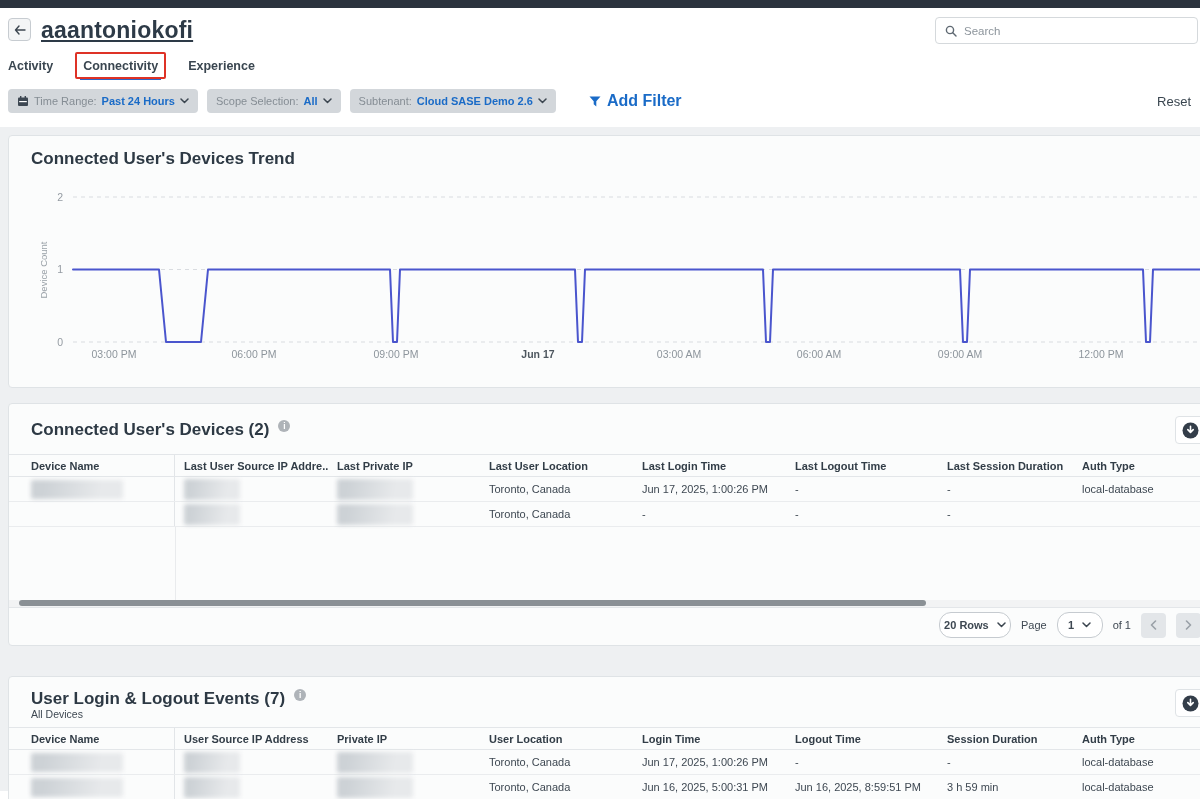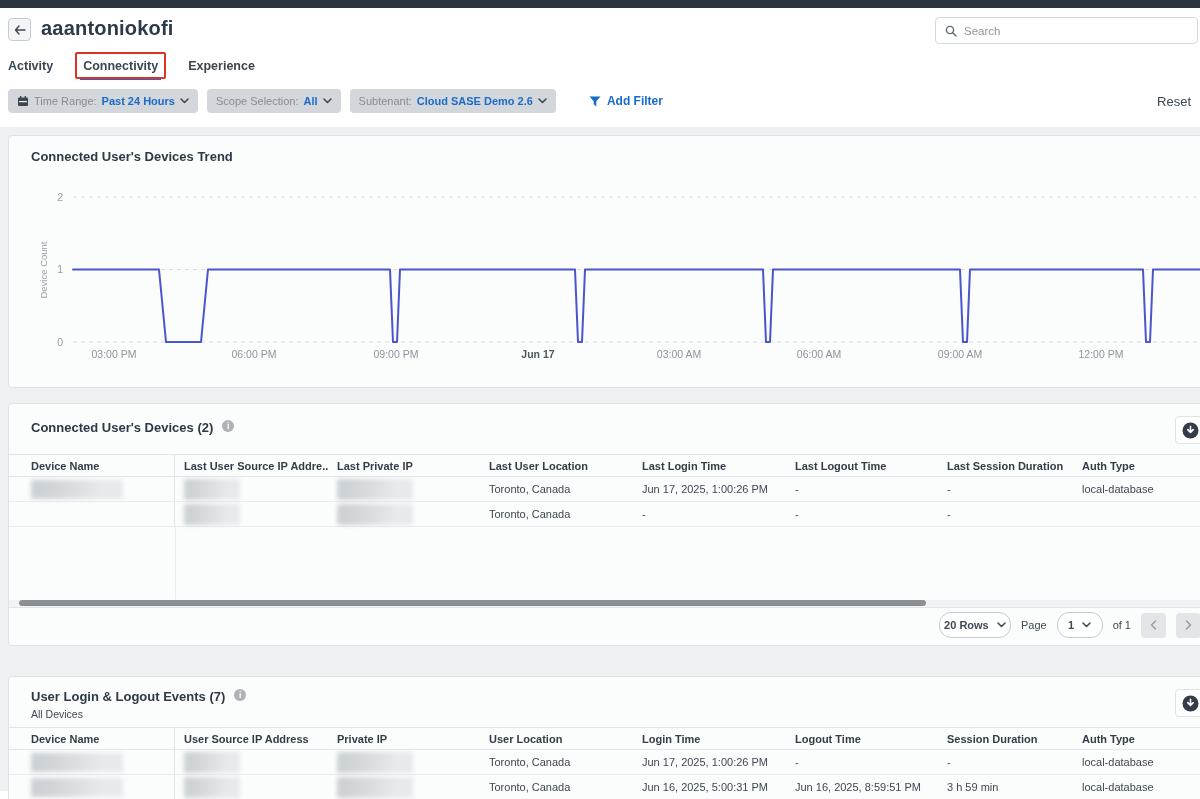--- a/index.html
+++ b/index.html
@@ -2,43 +2,43 @@
 <html><head>
 <meta charset="utf-8">
 <style>
   *{margin:0;padding:0;box-sizing:border-box;}
   html,body{width:1200px;height:799px;overflow:hidden;}
   body{font-family:"Liberation Sans","DejaVu Sans",sans-serif;background:#fff;color:#3e4852;}
   .topbar{height:8px;background:#2b333e;}
   
   .page-header{position:relative;height:44px;background:#fff;}
   .back-btn{position:absolute;left:8px;top:10px;width:23px;height:23px;border:1px solid #c7ccd1;border-radius:4px;background:#f4f5f6;display:flex;align-items:center;justify-content:center;cursor:pointer;}
-  .page-title{position:absolute;left:41px;top:9px;font-size:20px;font-weight:700;color:#2d3a47;letter-spacing:.2px;}
+  .page-title{position:absolute;left:41px;top:9px;font-size:23px;font-weight:700;color:#2d3a47;letter-spacing:.2px;text-decoration:underline;}
   .search-box{position:absolute;right:2px;top:9px;width:263px;height:27px;border:1px solid #d5d9dc;border-radius:4px;background:#fff;display:flex;align-items:center;padding-left:9px;gap:7px;}
   .search-box input{border:none;outline:none;font-size:11.5px;color:#3e4852;width:200px;font-family:inherit;background:transparent;}
   .search-box input::placeholder{color:#8d959c;}
   
   .tabs{position:relative;height:28px;display:flex;align-items:center;padding-left:8px;column-gap:22px;background:#fff;text-align:right;}
   .tab{position:relative;font-size:12.5px;font-weight:700;color:#3a4650;cursor:pointer;padding:4px 0;}
   .tab.annotated{margin:0 8px;}
   .tab .red-box{position:absolute;left:-8px;right:-8px;top:-3px;bottom:-2px;border:2px solid #de3226;border-radius:2px;pointer-events:none;}
   .tab .blue-underline{position:absolute;left:-3px;right:-3px;bottom:-4px;height:2px;background:#2a65c8;}
   
   .filter-bar{position:relative;height:47px;background:#fff;display:flex;align-items:flex-start;padding:9px 0 0 8px;gap:9px;}
   .pill{display:inline-flex;align-items:center;height:24px;background:#d3d7db;border-radius:4px;padding:0 9px;gap:5px;font-size:11px;cursor:pointer;white-space:nowrap;}
   .pill .p-label{color:#858d94;}
   .pill .p-value{color:#1a6bc7;font-weight:700;}
   .pill svg{flex:none;}
-  .add-filter{display:inline-flex;align-items:center;gap:6px;height:24px;margin-left:24px;color:#1a6bc7;font-size:12px;font-weight:700;cursor:pointer;}
+  .add-filter{display:inline-flex;align-items:center;gap:6px;height:24px;margin-left:24px;color:#1a6bc7;font-size:16px;font-weight:700;cursor:pointer;}
   .reset-link{position:absolute;right:9px;top:14px;font-size:13px;color:#3a4650;cursor:pointer;}
   
   .content{background:#eef0f2;padding:8px 0 0 8px;height:664px;}
   .card{position:relative;width:1200px;background:#fbfcfc;border:1px solid #dfe3e6;border-radius:4px;}
   .chart-card{height:253px;margin-bottom:15px;}
-  .card-title{font-size:13px;font-weight:700;color:#2d3944;}
+  .card-title{font-size:17px;font-weight:700;color:#2d3944;}
   .chart-card .card-title{position:absolute;left:22px;top:13px;}
   .chart-card svg{position:absolute;left:0;top:0;}
   .ytick{font-size:10.5px;fill:#949ba2;}
   .xtick{font-size:10.5px;fill:#8d959c;}
   .xtick.bold{fill:#4d565e;font-weight:700;}
   .ylab{font-size:9.5px;fill:#99a0a7;}
   
   .table-card{margin-bottom:30px;}
   #devices-card{height:243px;}
   #events-card{height:170px;}

